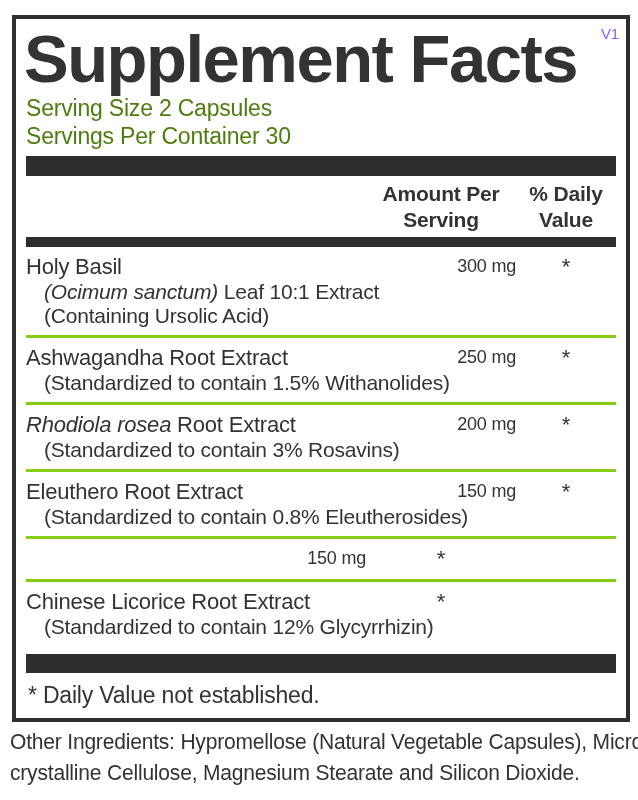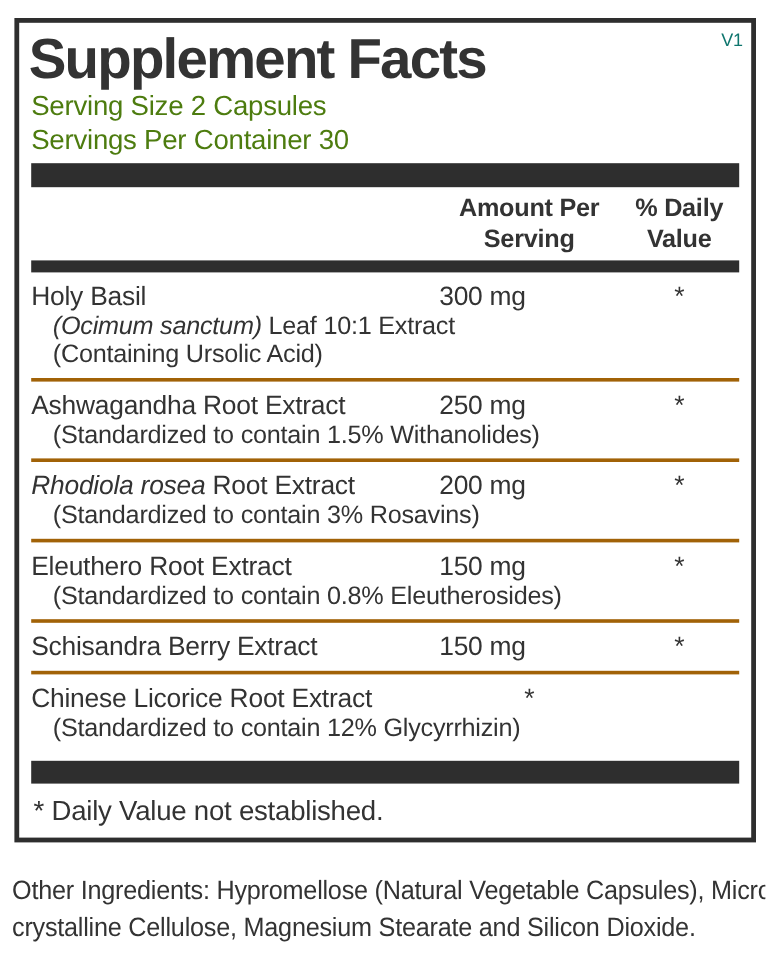--- a/index.html
+++ b/index.html
@@ -29,25 +29,25 @@
     box-sizing: border-box;
     padding: 0 10px 0 10px;
     background: #ffffff;
   }
   .version-tag {
     position: absolute;
     top: 7px;
     right: 7px;
     font-size: 15px;
     line-height: 15px;
-    color: #0f766e;
+    color: #8b5cf6;
   }
   .title {
     margin: 6px 0 2px -2px;
-    font-size: 47px;
+    font-size: 67px;
     line-height: 1.0;
     font-weight: bold;
     letter-spacing: -1.5px;
     white-space: nowrap;
     color: #333333;
   }
   .serving-line {
     font-size: 23px;
     line-height: 28px;
     color: #4d7c0f;
@@ -65,33 +65,33 @@
     align-items: start;
   }
   .header-row {
     padding: 5px 0 4px 0;
     font-weight: bold;
     font-size: 21px;
     line-height: 26px;
   }
   .header-cell { text-align: center; }
   .ing-row {
-    border-bottom: 3px solid #a16207;
+    border-bottom: 3px solid #84cc16;
     padding: 6px 0 7px 0;
   }
   .ing-row.last { border-bottom: none; }
   .cell-name {
     font-size: 22px;
     line-height: 27px;
     white-space: nowrap;
   }
   .cell-amount {
-    font-size: 22px;
+    font-size: 18px;
     line-height: 27px;
-    text-align: left;
+    text-align: right;
   }
   .cell-dv {
     font-size: 22px;
     line-height: 27px;
     text-align: center;
   }
   .sub-line {
     font-size: 21px;
     line-height: 24px;
     padding-left: 18px;
@@ -180,21 +180,20 @@
         <div class="grid-3">
           <div class="cell-name"><span>Eleuthero Root Extract</span></div>
           <div class="cell-amount">150 mg</div>
           <div class="cell-dv">*</div>
         </div>
         <div class="sub-line"><span>(Standardized to contain 0.8% Eleutherosides)</span></div>
       </div>
 
       <div class="ing-row">
         <div class="grid-3">
-          <div class="cell-name"><span>Schisandra Berry Extract</span></div>
           <div class="cell-amount">150 mg</div>
           <div class="cell-dv">*</div>
         </div>
       </div>
 
       <div class="ing-row last">
         <div class="grid-3">
           <div class="cell-name"><span>Chinese Licorice Root Extract</span></div>
           <div class="cell-dv">*</div>
         </div>

